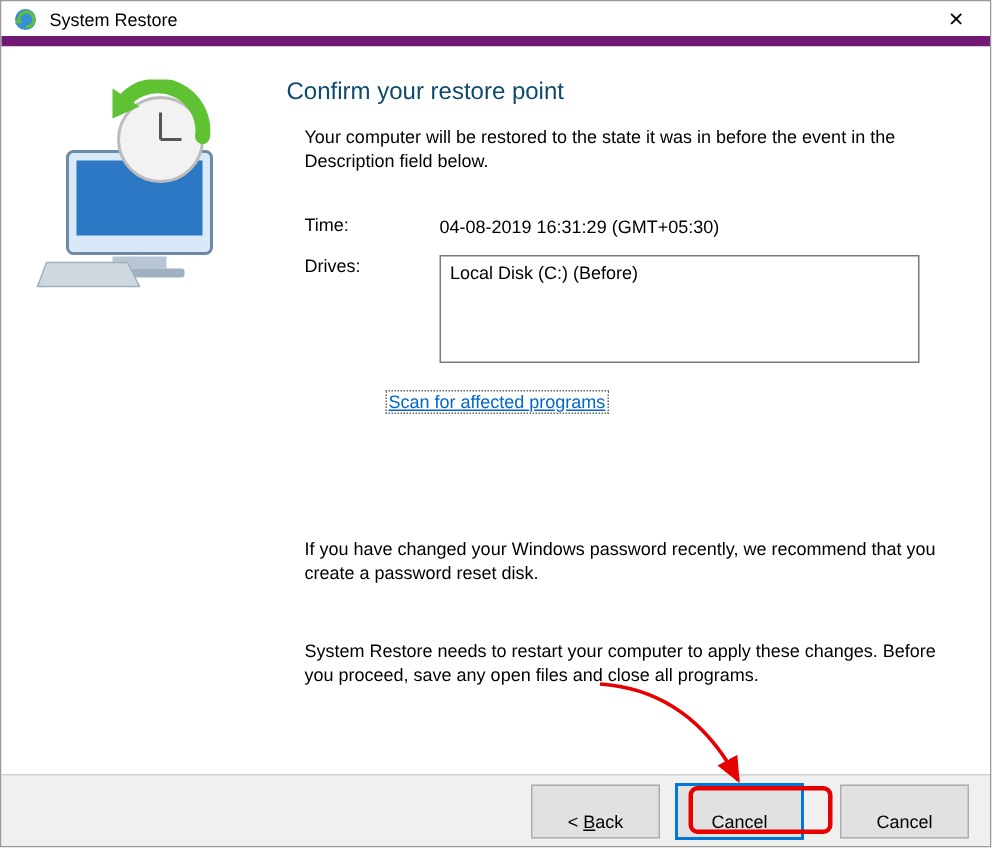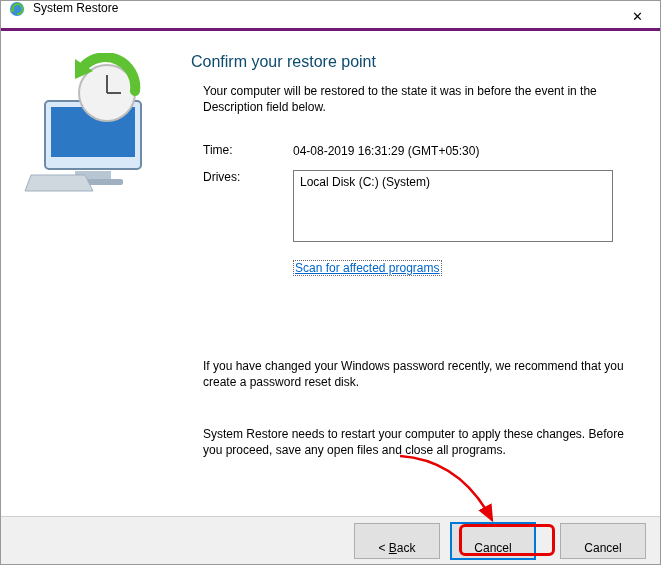--- a/index.html
+++ b/index.html
@@ -18,24 +18,24 @@
     width: 661px;
     height: 565px;
     border: 1px solid #999;
     background: #fff;
     display: flex;
     flex-direction: column;
   }
   .titlebar {
     height: 30px;
     display: flex;
-    align-items: flex-start;
+    align-items: center;
     padding: 0 0 0 8px;
     background: #fff;
-    border-bottom: 3px solid #701a75;
+    border-bottom: 7px solid #701a75;
   }
   .titlebar .app-icon {
     width: 16px; height: 16px;
     margin-right: 8px;
   }
   .titlebar .title { flex: 1; font-size: 12px; }
   .titlebar .close {
     width: 45px; height: 30px;
     display: flex; align-items: center; justify-content: center;
     font-size: 13px;
@@ -78,21 +78,21 @@
   .info-val { flex: 1; line-height: 1.35; }
   .drives-box {
     border: 1px solid #7a7a7a;
     width: 320px;
     height: 72px;
     padding: 4px 6px;
     font-size: 12px;
     background: #fff;
   }
   .scan-link {
-    margin-left: 102px;
+    margin-left: 66px;
     margin-top: 8px;
     color: #0066cc;
     text-decoration: underline;
     border: 1px dotted #666;
     display: inline-block;
     padding: 0 1px;
     font-size: 12px;
   }
   .para {
     font-size: 12px;
@@ -195,21 +195,21 @@
 
       <div class="info-row">
         <div class="info-label">Time:</div>
         <div class="info-val">04-08-2019 16:31:29 (GMT+05:30)</div>
       </div>
 
 
       <div class="info-row" style="margin-top:1px;">
         <div class="info-label">Drives:</div>
         <div class="drives-box">
-          <div>Local Disk (C:) (System)</div>
+          <div>Local Disk (C:) (Before)</div>
         </div>
       </div>
 
       <a href="#" class="scan-link">Scan for affected programs</a>
 
       <div class="spacer-lg"></div>
 
       <p class="para">If you have changed your Windows password recently, we recommend that you create a password reset disk.</p>
       <div class="spacer-md"></div>
       <p class="para">System Restore needs to restart your computer to apply these changes. Before you proceed, save any open files and close all programs.</p>

